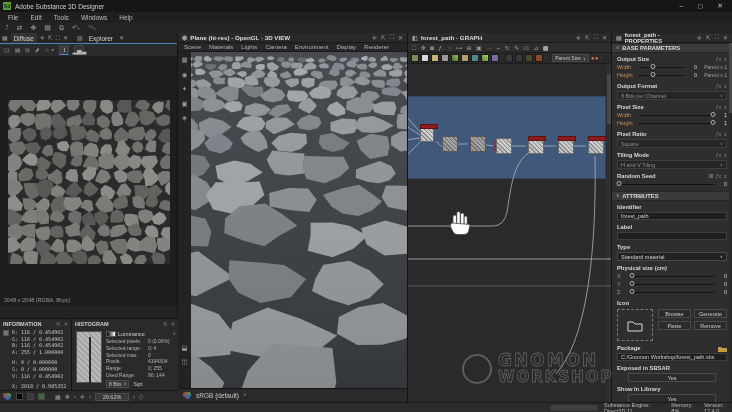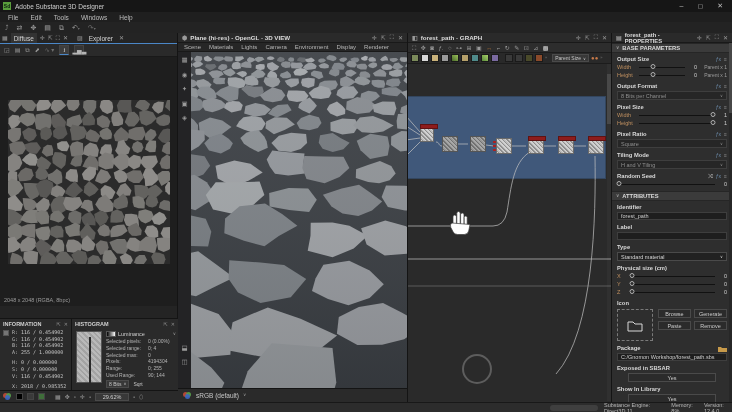--- a/index.html
+++ b/index.html
@@ -927,20 +927,24 @@
     <div id="statuspill"></div>
     <div id="statustexts">
       <span>Substance Engine: Direct3D 11</span>
       <span>Memory: 8%</span>
       <span>Version: 12.4.0</span>
     </div>
   </div>
 
   <div id="watermark" class="abs">
     <div id="wmcircle"></div>
+    <div>
+      <div class="wmtext wm1">GNOMON</div>
+      <div class="wmtext wm2">WORKSHOP</div>
+    </div>
   </div>
 
   <svg id="cursor" class="abs" width="26" height="30">
     <g stroke="#3a3a3a" stroke-width="0.7" fill="#ffffff">
       <rect x="6" y="7" width="3.4" height="13" rx="1.7"></rect>
       <rect x="9.8" y="3.5" width="3.4" height="15" rx="1.7"></rect>
       <rect x="13.6" y="5" width="3.4" height="14" rx="1.7"></rect>
       <rect x="17.2" y="8" width="3" height="11" rx="1.5"></rect>
       <path d="M5 15 q-2.5 1.5 -1.2 4.5 l2.4 4.5 q1.2 2.5 4.5 2.5 h6.5 q3.5 0 4.5 -3.5 l1.3 -6.5 z"></path>
     </g>

